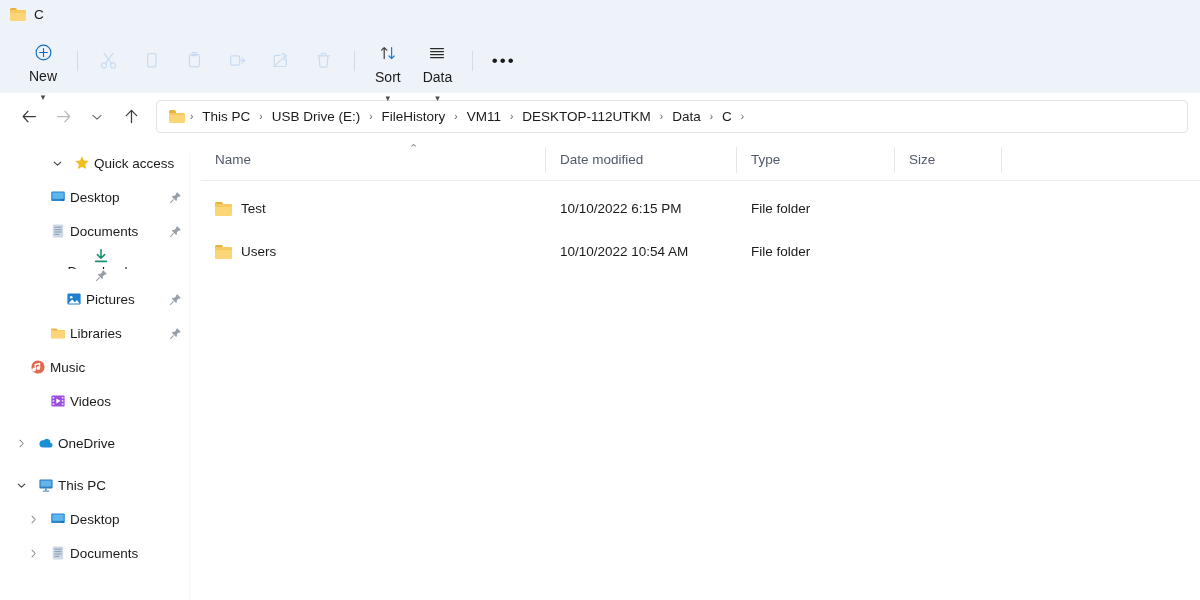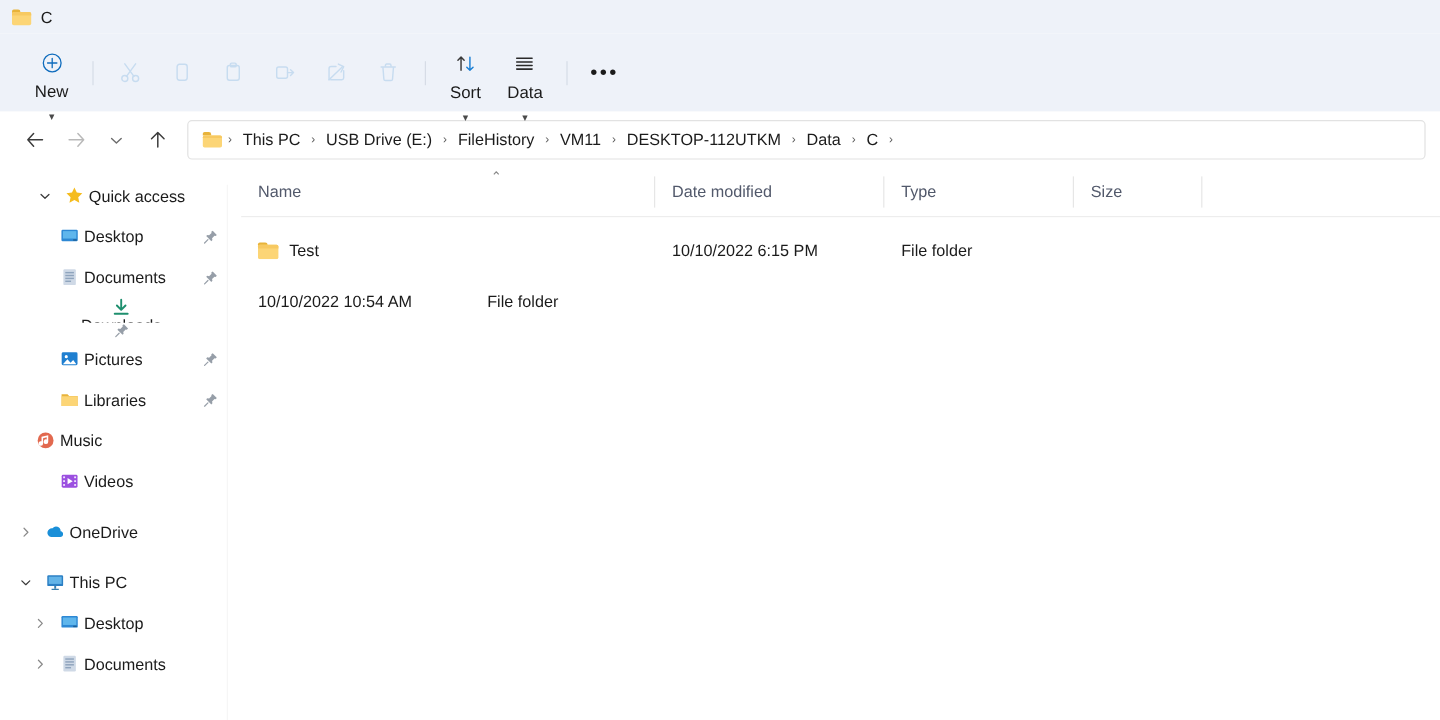--- a/index.html
+++ b/index.html
@@ -401,21 +401,21 @@
         <span class="crumb">C</span>
         <span class="crumb-sep">›</span>
       </div>
   </div>
 </div>
 
 <div class="main">
 
   <div class="sidebar">
     <div id="sidebar-host">
-        <div class="nav-item" style="padding-left: 24px;">
+        <div class="nav-item" style="padding-left: 12px; margin-left: 32px;">
           <span class="nav-exp">
             <svg width="11" height="11" viewBox="0 0 12 12">
               <path d="M2.4 4.4 6 7.9l3.6-3.5" fill="none" stroke="#3b3b3b" stroke-width="1.15" stroke-linecap="round" stroke-linejoin="round"></path>
             </svg>
           </span>
           <span class="nav-ico">
             <span style="display: flex; align-items: center; justify-content: center; width: 18px; height: 16px;">
               <svg width="16" height="16" viewBox="0 0 16 16">
                 <path d="M8 1.3l2 4.2 4.6.6-3.4 3.2.9 4.6L8 11.7 3.9 13.9l.9-4.6L1.4 6.1l4.6-.6z" fill="#f5bc1e"></path>
               </svg>
@@ -474,21 +474,21 @@
             </span>
           </span>
           <span class="nav-label">Downloads</span>
           <span class="pin">
             <svg width="13" height="13" viewBox="0 0 14 14">
               <path d="M8.9 1.4 12.6 5.1l-1.1 1.1-1-.25-2.2 2.2.35 1.6-1 1-4.6-4.6 1-1 1.6.35 2.2-2.2-.25-1z" fill="#6f7a87"></path>
               <path d="M4.6 9.4 1.6 12.4" stroke="#6f7a87" stroke-width="1.1" stroke-linecap="round"></path>
             </svg>
           </span>
         </div>
-        <div class="nav-item" style="padding-left: 20px;">
+        <div class="nav-item" style="padding-left: 36px;">
           <span class="nav-exp"></span>
           <span class="nav-ico">
             <span style="display: flex; align-items: center; justify-content: center; width: 18px; height: 16px;">
               <svg width="16" height="16" viewBox="0 0 16 16">
                 <rect x="1.4" y="2.6" width="13.2" height="10.8" rx="1.2" fill="#1f7fd0"></rect>
                 <circle cx="5.2" cy="6.2" r="1.3" fill="#ffffff"></circle>
                 <path d="M2.4 12.6l3.8-4.2 2.6 2.8 2.2-2.2 2.6 3.6z" fill="#ffffff"></path>
               </svg>
             </span>
           </span>
@@ -660,20 +660,28 @@
             <span>10/10/2022 6:15 PM</span>
           </div>
           <div class="cell c-type">
             <span>File folder</span>
           </div>
           <div class="cell c-size">
             <span></span>
           </div>
         </div>
         <div class="row">
+          <div class="cell c-name">
+            <span class="folder-ico" style="width: 17px; height: 14px;">
+              <span class="tab"></span>
+              <span class="body"></span>
+              <span class="lip"></span>
+            </span>
+            <span>Users</span>
+          </div>
           <div class="cell c-date">
             <span>10/10/2022 10:54 AM</span>
           </div>
           <div class="cell c-type">
             <span>File folder</span>
           </div>
           <div class="cell c-size">
             <span></span>
           </div>
         </div>

